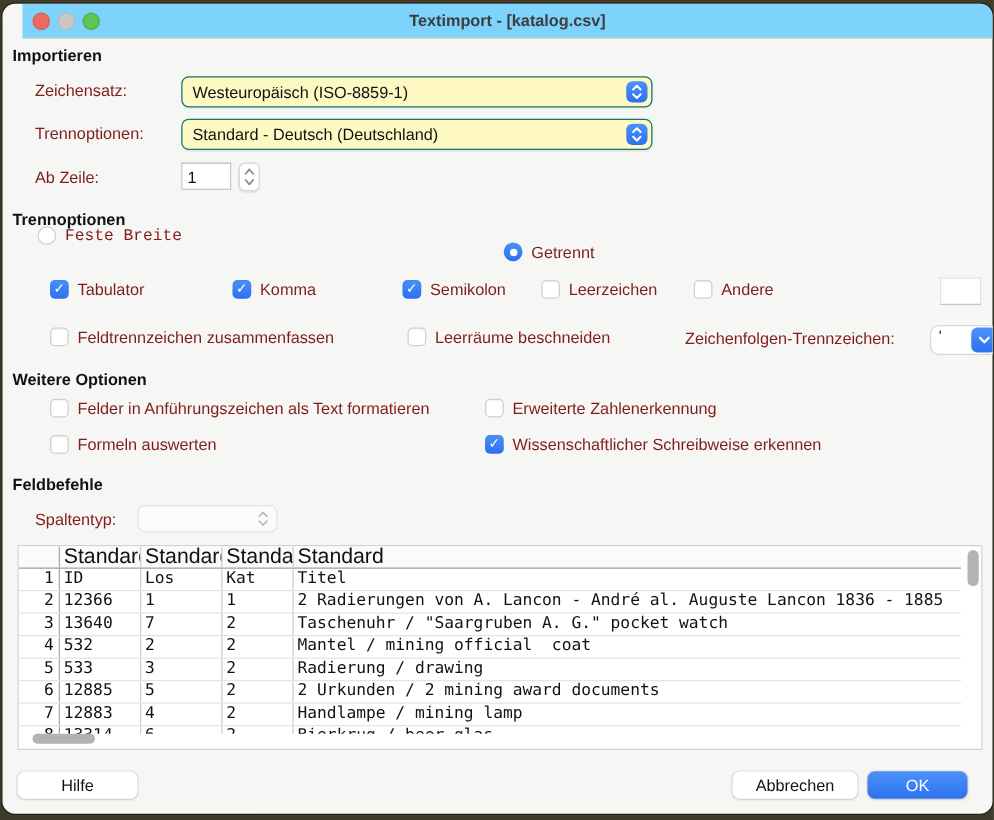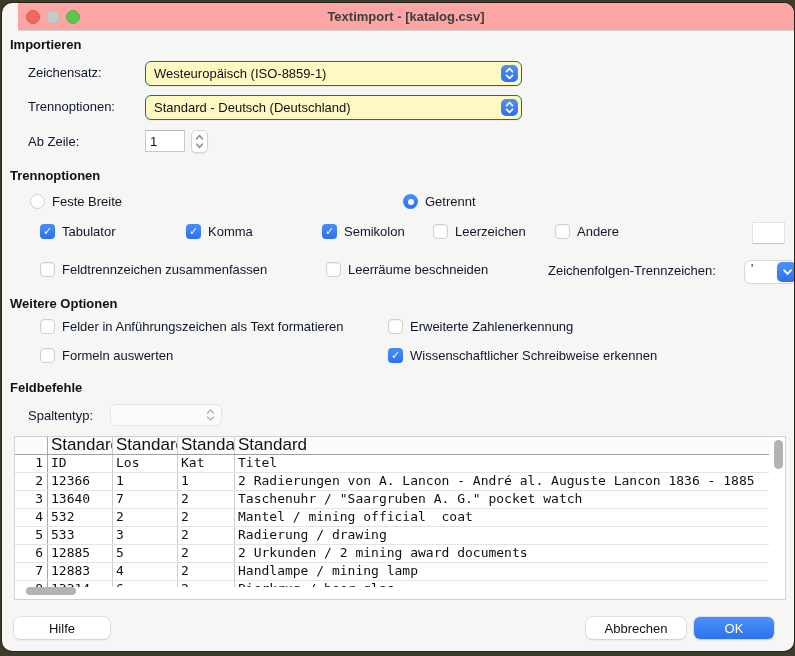--- a/index.html
+++ b/index.html
@@ -1,31 +1,31 @@
 <!DOCTYPE html>
 <html><head>
 <meta charset="utf-8">
 <style>
   html,body{margin:0;padding:0;width:795px;height:656px;overflow:hidden;
     font-family:"Liberation Sans","DejaVu Sans",sans-serif;background:#3f3b2a;}
   .window{position:absolute;left:2px;top:3px;width:792px;height:648px;background:#f6f6f4;
     border-radius:10px;box-shadow:0 0 0 1px rgba(0,0,0,.4);overflow:hidden;}
   
-  .titlebar{position:absolute;left:16px;top:0;right:0;height:27px;background:#fca5a5;
+  .titlebar{position:absolute;left:16px;top:0;right:0;height:27px;background:#7dd3fc;
     border-bottom:1px solid #d3d3d1;}
   .title{position:absolute;left:0;right:0;top:6px;text-align:center;font-size:13px;
     font-weight:bold;color:#3d3d3d;}
   .light{position:absolute;top:7px;width:12px;height:12px;border-radius:50%;}
   .light.red{left:8px;background:#ee6a5e;border:0.5px solid #d95d50;}
   .light.gray{left:28px;background:#c8c8c6;border:0.5px solid #b9b9b7;}
   .light.green{left:48px;background:#5fc454;border:0.5px solid #51b245;}
   
   .abs{position:absolute;}
   .sec{font-size:13px;font-weight:bold;color:#111;}
-  .lbl{font-size:13px;color:#0f172a;white-space:nowrap;}
+  .lbl{font-size:13px;color:#7f1d1d;white-space:nowrap;}
   
   .popup{height:23px;background:#fef9c3;border:1px solid #0f766e;border-radius:6px;
     box-shadow:0 1px 1px rgba(0,0,0,.06);display:flex;align-items:center;}
   .popup .val{flex:1;font-size:13px;color:#111;padding:0 8px;white-space:nowrap;overflow:hidden;}
   .bluestep{width:17px;height:17px;margin-right:3px;border-radius:5px;flex:0 0 auto;
     background:linear-gradient(#4d92f9,#2d71ee);display:flex;align-items:center;justify-content:center;}
   
   .tfield{height:22px;background:#fff;border:1px solid #c9c9c7;border-top-color:#b7b7b5;
     font-size:13px;color:#111;padding:0 4px;box-sizing:border-box;
     font-family:"Liberation Sans","DejaVu Sans",sans-serif;}
@@ -112,21 +112,21 @@
   <div class="abs lbl" style="left:26px;top:131px;">Ab Zeile:</div>
   <input class="abs tfield" style="left: 143px; top: 127px; width: 40px;" value="1">
   <div class="abs spin" style="left:189px;top:127px;">
     <svg width="9" height="17" viewBox="0 0 9 17">
         <path d="M1.5 6 L4.5 2.5 L7.5 6 M1.5 11 L4.5 14.5 L7.5 11" stroke="#8e8e8c" stroke-width="1.5" fill="none" stroke-linecap="round" stroke-linejoin="round"></path>
       </svg>
   </div>
 
   <div class="abs sec" style="left:8px;top:165px;">Trennoptionen</div>
 
-  <div class="abs cbrow" style="left:28px;top:191px;">
+  <div class="abs cbrow" style="left:28px;top:178px;font-family:Liberation Mono, monospace;">
     <span class="radio"></span>
     <span class="lbl">Feste Breite</span>
   </div>
   <div class="abs cbrow" style="left:401px;top:191px;">
     <span class="radio checked"></span>
     <span class="lbl">Getrennt</span>
   </div>
 
   <div class="abs cbrow" style="left:38px;top:221px;">
     <span class="checkbox checked"></span>

